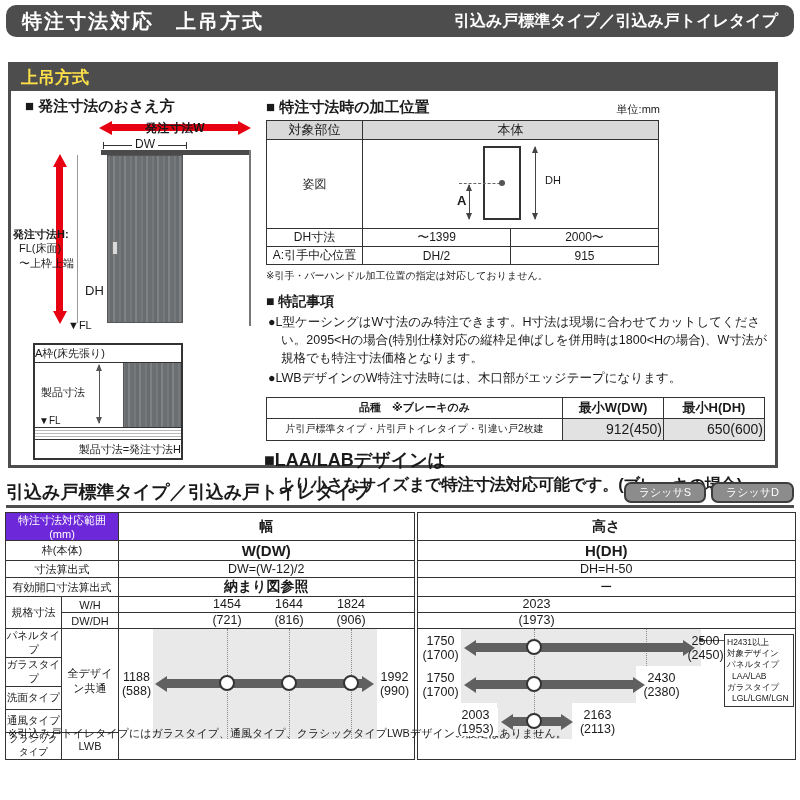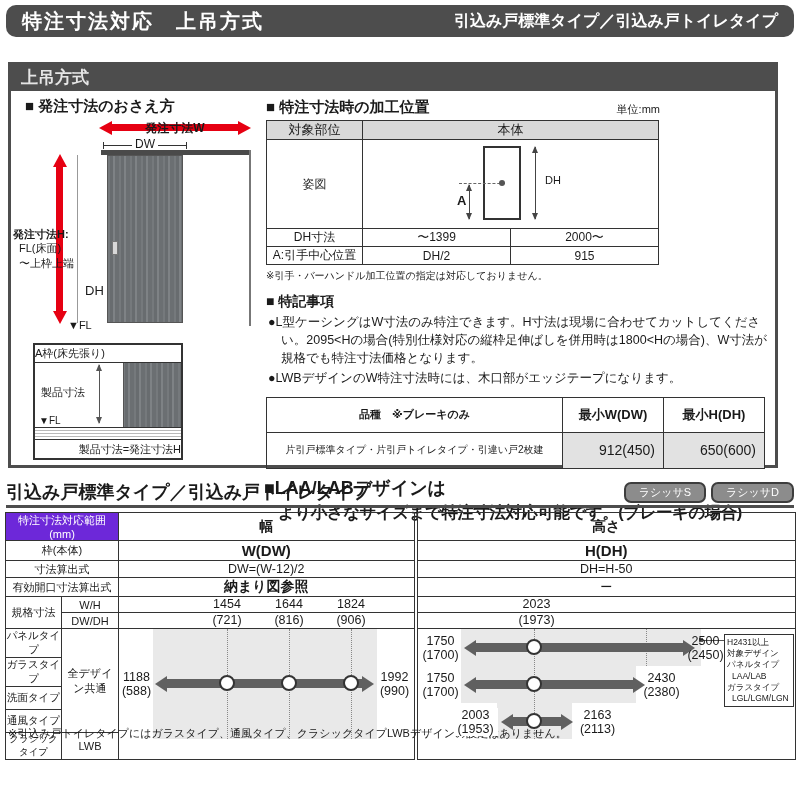--- a/index.html
+++ b/index.html
@@ -10,21 +10,21 @@
   }
   
   .topbar{position:absolute;left:6px;top:5px;width:788px;height:32px;background:#4d4d4d;
     border-radius:10px;color:#fff;display:flex;align-items:center;justify-content:space-between;
     padding:0 16px;box-sizing:border-box;}
   .topbar .t1{font-size:20px;font-weight:bold;letter-spacing:2px;}
   .topbar .t2{font-size:16px;font-weight:bold;}
   
   .panel{position:absolute;left:8px;top:62px;width:770px;height:406px;border:3px solid #4d4d4d;
     box-sizing:border-box;background:#fff;}
-  .panel-header{background:#4d4d4d;color:#e5e5e5;font-size:17px;font-weight:bold;height:26px;
+  .panel-header{background:#4d4d4d;color:#fde047;font-size:17px;font-weight:bold;height:26px;
     line-height:26px;padding:0 10px;}
   .panel-body{position:relative;height:375px;}
   
   .ldiag{position:absolute;left:0;top:0;width:250px;height:375px;}
   .ldiag .heading{position:absolute;left:14px;top:6px;font-size:15px;font-weight:bold;}
   .redarrow-h{position:absolute;height:7px;background:#e60012;}
   .redarrow-h::before{content:"";position:absolute;left:-13px;top:50%;transform:translateY(-50%);
     border-top:7px solid transparent;border-bottom:7px solid transparent;border-right:13px solid #e60012;}
   .redarrow-h::after{content:"";position:absolute;right:-13px;top:50%;transform:translateY(-50%);
     border-top:7px solid transparent;border-bottom:7px solid transparent;border-left:13px solid #e60012;}
@@ -83,21 +83,21 @@
   .thinarrow-v::before{content:"";position:absolute;top:-1px;left:-3px;border-left:3.5px solid transparent;
     border-right:3.5px solid transparent;border-bottom:7px solid #444;}
   .thinarrow-v::after{content:"";position:absolute;bottom:-1px;left:-3px;border-left:3.5px solid transparent;
     border-right:3.5px solid transparent;border-top:7px solid #444;}
   .figA{position:absolute;left:94px;top:53px;font-weight:bold;font-size:13px;}
   .figDH{position:absolute;left:182px;top:34px;font-size:11px;}
   .procnote{font-size:10px;margin:4px 0 0 2px;}
   .tokki{font-size:14px;font-weight:bold;margin:10px 0 2px 2px;}
   .bullet{font-size:12.5px;line-height:1.45;margin:2px 0 0 4px;padding-left:13px;text-indent:-13px;width:498px;}
   table.mint{border-collapse:collapse;margin:9px 0 0 2px;width:498px;table-layout:fixed;}
-  table.mint td{border:1px solid #333;text-align:center;padding:8px;}
+  table.mint td{border:1px solid #333;text-align:center;padding:1px;}
   table.mint .h1{font-size:11px;font-weight:bold;height:18px;}
   table.mint .h2{font-size:13px;font-weight:bold;height:18px;}
   table.mint .d1{font-size:10px;height:19px;}
   table.mint .d2{font-size:14px;background:#e2e2e2;height:19px;text-align:right;}
   .laa1{font-size:18px;font-weight:bold;margin:7px 0 0 0;}
   .laa2{font-size:16.5px;font-weight:bold;margin:2px 0 0 14px;letter-spacing:-0.5px;}
   
   .sec2bar{position:absolute;left:6px;top:479px;width:788px;height:26px;border-bottom:3px solid #4d4d4d;
     display:flex;justify-content:space-between;align-items:center;box-sizing:content-box;}
   .sec2bar .title{font-size:18px;font-weight:bold;}

